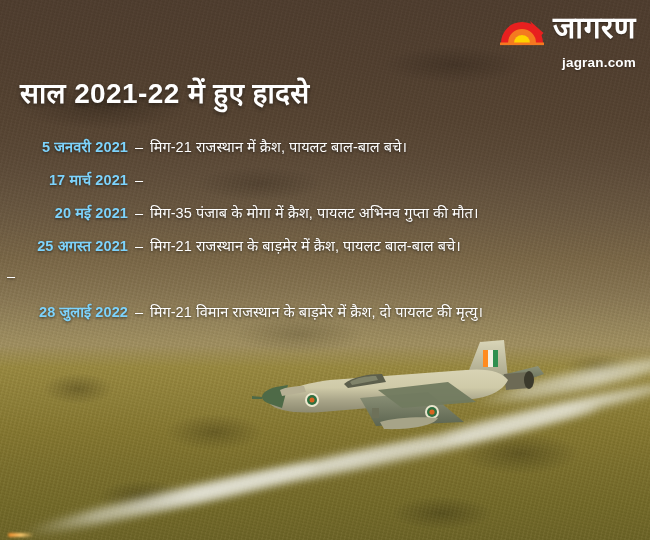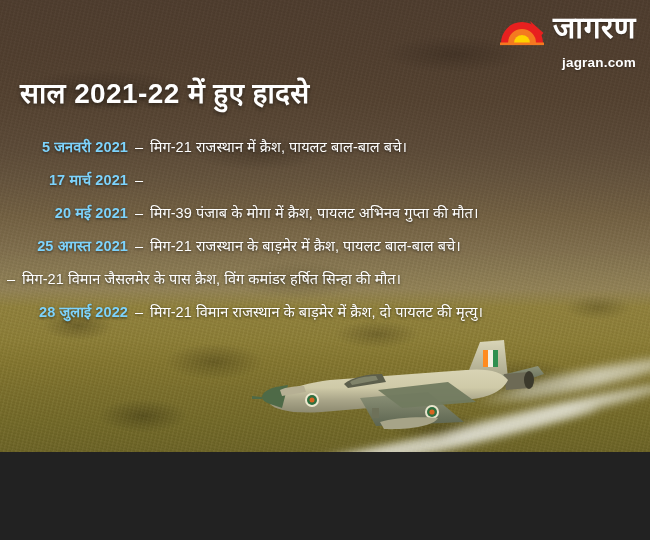--- a/index.html
+++ b/index.html
@@ -8,21 +8,21 @@
     padding: 0;
     background: #222;
   }
   body {
     font-family: "Liberation Sans", "DejaVu Sans", sans-serif;
   }
 
   .infographic {
     position: relative;
     width: 650px;
-    height: 452px;
+    height: 540px;
     overflow: hidden;
     background: #6b5544;
   }
 
   
   .bg-base {
     position: absolute;
     inset: 0;
     background: linear-gradient(to bottom,
       #6b5543 0%,
@@ -299,32 +299,31 @@
     </div>
 
     <div class="row">
       <div class="row-date">17 मार्च 2021</div>
       <div class="row-dash">–</div>
     </div>
 
     <div class="row">
       <div class="row-date">20 मई 2021</div>
       <div class="row-dash">–</div>
-      <div class="row-text">मिग-39 पंजाब के मोगा में क्रैश, पायलट अभिनव गुप्ता की मौत।</div>
+      <div class="row-text">मिग-35 पंजाब के मोगा में क्रैश, पायलट अभिनव गुप्ता की मौत।</div>
     </div>
 
     <div class="row">
       <div class="row-date">25 अगस्त 2021</div>
       <div class="row-dash">–</div>
       <div class="row-text">मिग-21 राजस्थान के बाड़मेर में क्रैश, पायलट बाल-बाल बचे।</div>
     </div>
 
     <div class="row">
       <div class="row-dash">–</div>
-      <div class="row-text">मिग-21 विमान जैसलमेर के पास क्रैश, विंग कमांडर हर्षित सिन्हा की मौत।</div>
     </div>
 
     <div class="row">
       <div class="row-date">28 जुलाई 2022</div>
       <div class="row-dash">–</div>
       <div class="row-text">मिग-21 विमान राजस्थान के बाड़मेर में क्रैश, दो पायलट की मृत्यु।</div>
     </div>
 
   </div>
 </div>

